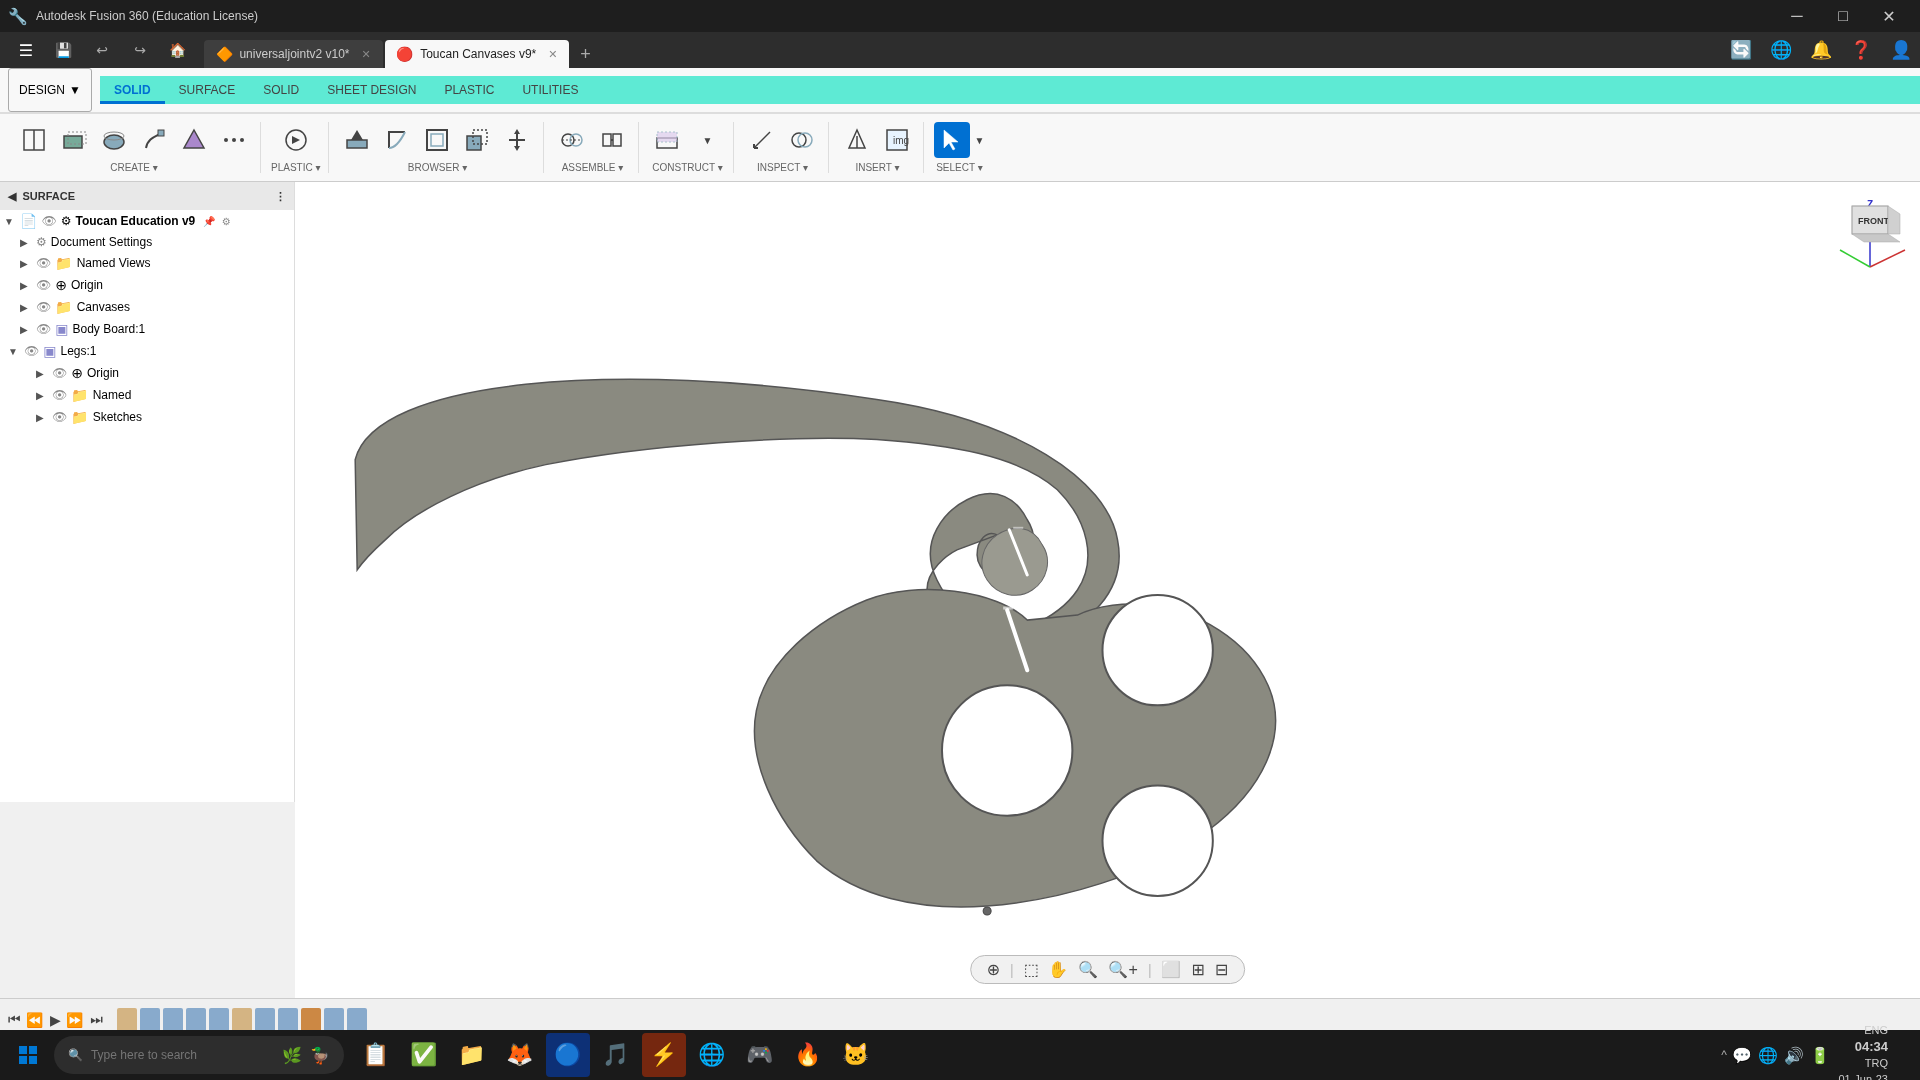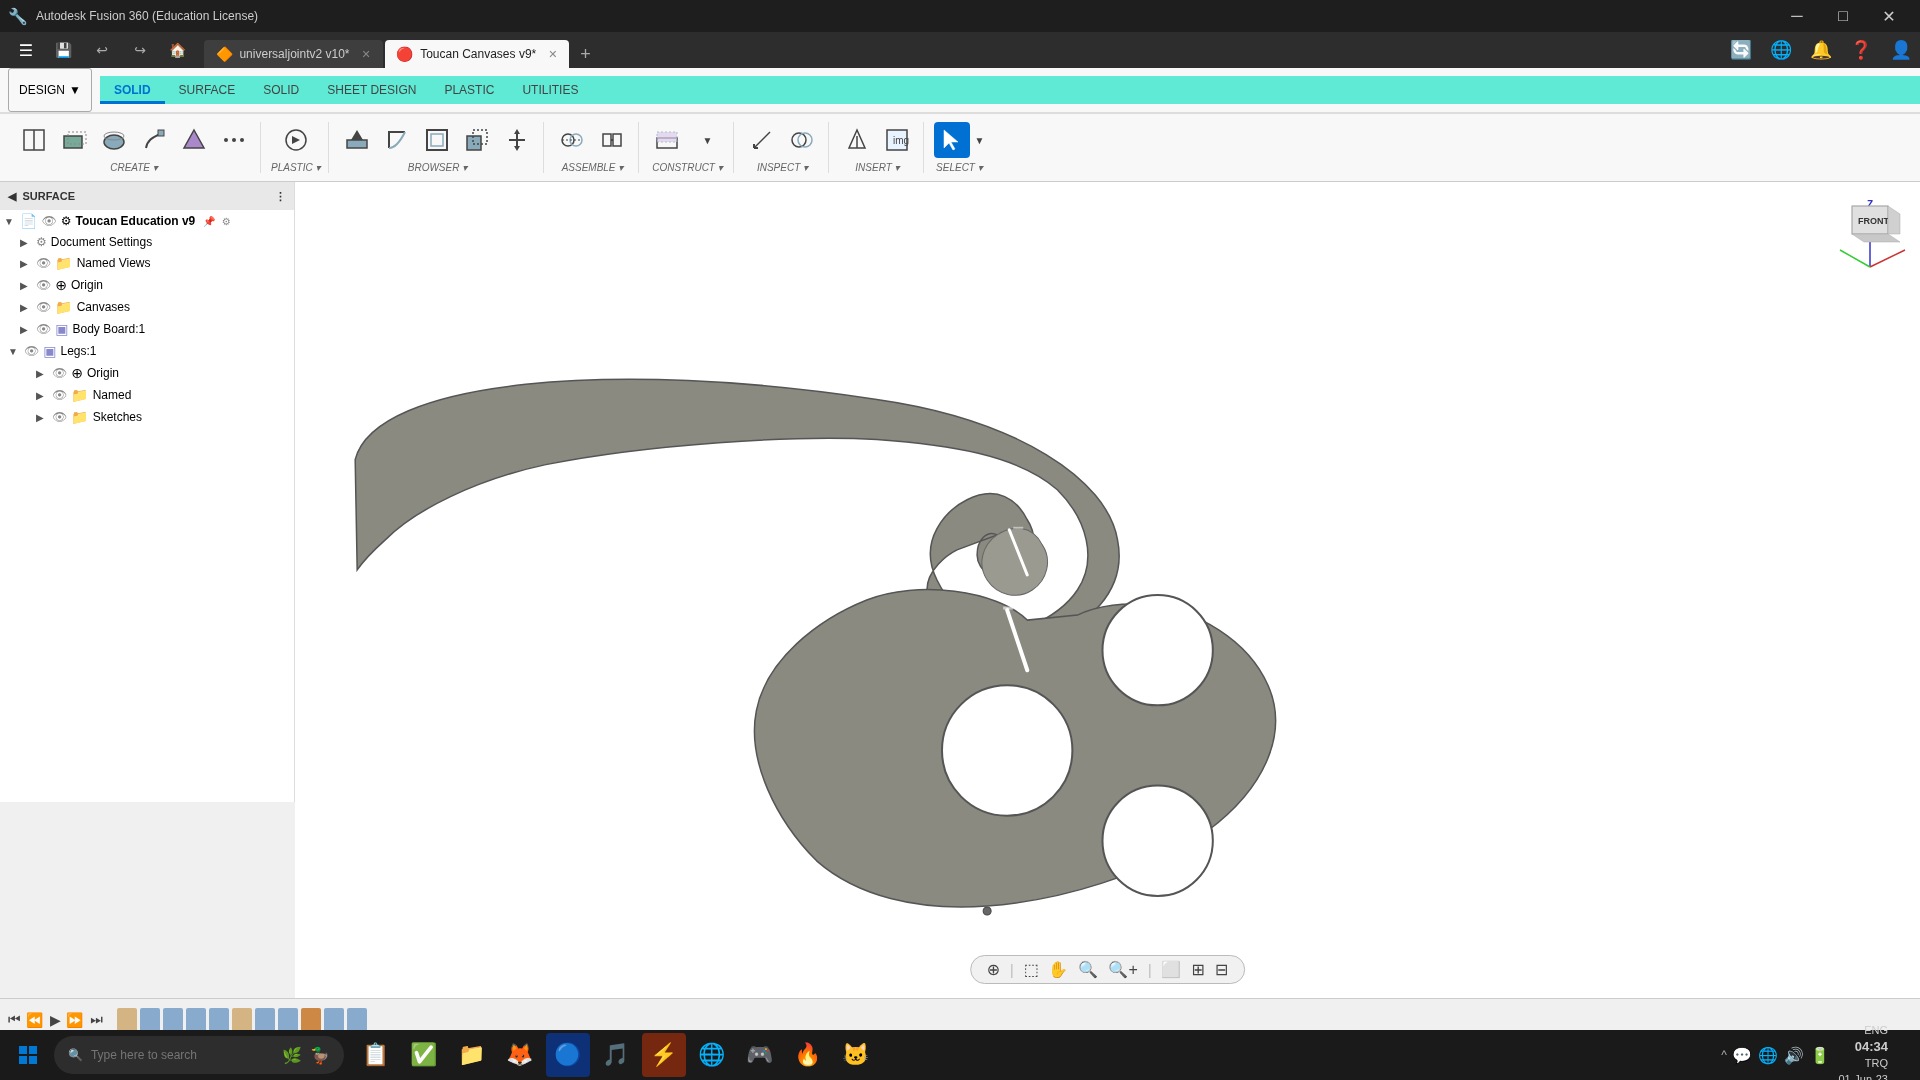--- a/index.html
+++ b/index.html
@@ -47,21 +47,21 @@
     #main-toolbar {
       background: #f8f8f8; padding: 4px 8px; display: flex; align-items: center;
       gap: 2px; border-top: 1px solid #ddd; min-height: 68px;
     }
     .toolbar-group {
       display: flex; flex-direction: column; align-items: center;
       border-right: 1px solid #ddd; padding: 0 8px; min-width: 60px;
     }
     .toolbar-group:last-child { border-right: none; }
     .toolbar-group-label {
-      font-size: 10px; color: #666; margin-top: 4px; font-style: italic;
+      font-size: 10px; color: #666; margin-top: 4px;
     }
     .toolbar-group-icons { display: flex; gap: 4px; align-items: center; }
     .tb-btn {
       width: 36px; height: 36px; background: none; border: 1px solid transparent;
       border-radius: 3px; cursor: pointer; display: flex; align-items: center;
       justify-content: center; font-size: 18px; color: #444;
     }
     .tb-btn.active { background: #0070d2; color: white; }
     .design-btn {
       height: 44px; padding: 0 10px; background: none; border: 1px solid #aaa;

